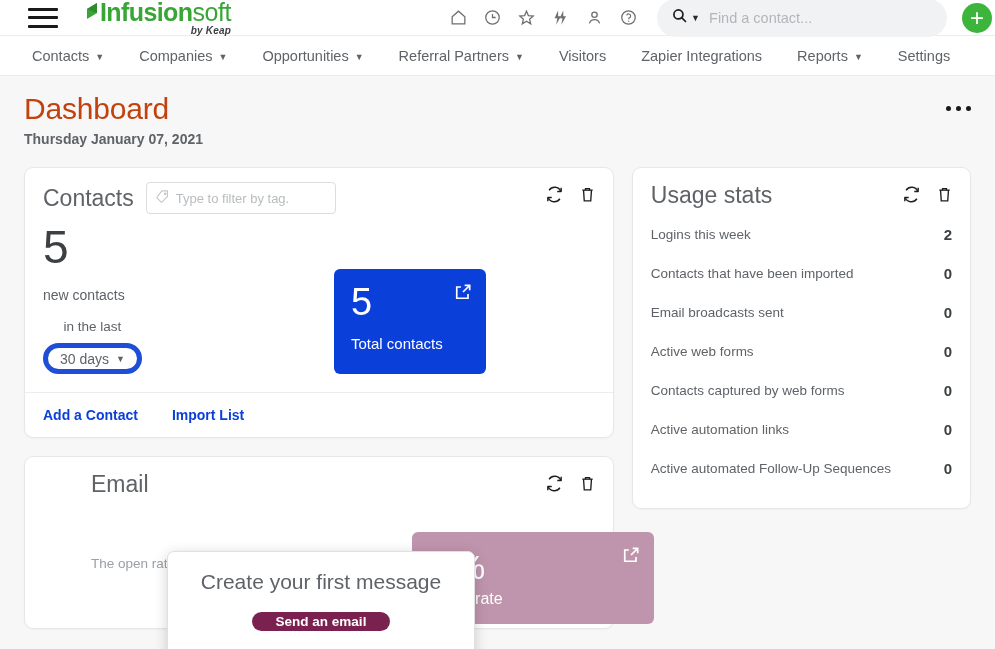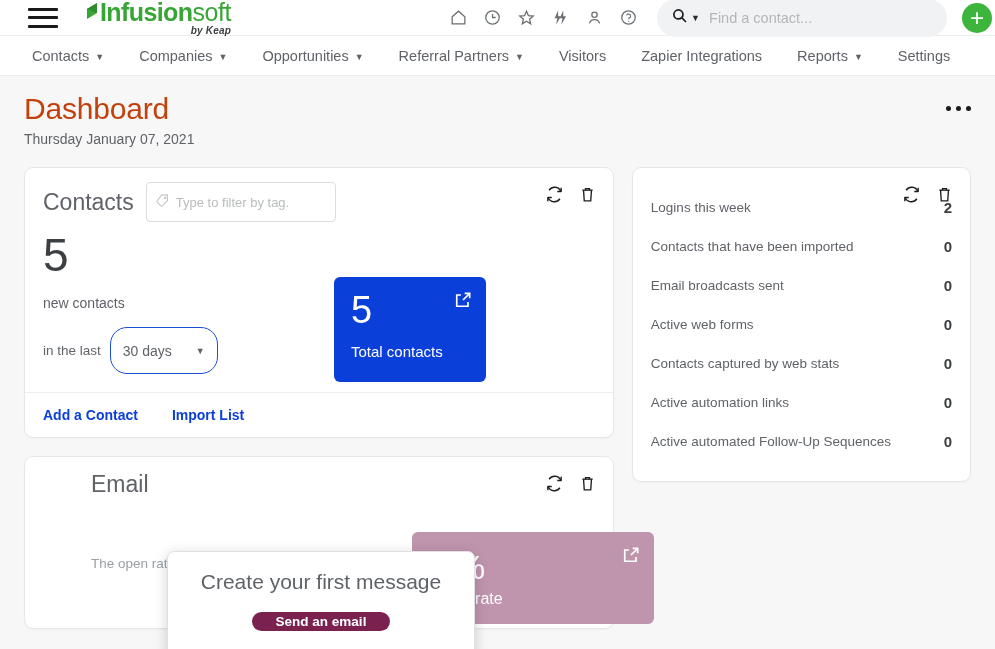--- a/index.html
+++ b/index.html
@@ -61,21 +61,21 @@
   }
   .navitem {
     display: flex; align-items: center; font-size: 14.5px; color: #5f6368;
     margin-right: 35px; cursor: pointer; white-space: nowrap;
   }
   .navitem .chev { margin-left: 6px; font-size: 9px; position: relative; top: 1px; }
 
   
   .pagehead { padding: 16px 24px 0 24px; position: relative; }
   .pagetitle { font-size: 30px; font-weight: 400; color: #c2410c; letter-spacing: -0.2px; }
-  .pagedate { font-size: 14px; font-weight: normal; color: #5f6368; margin-top: 5px; }
+  .pagedate { font-size: 14px; font-weight: bold; color: #5f6368; margin-top: 5px; }
   .kebab {
     position: absolute; right: 24px; top: 30px; display: flex; gap: 5px; cursor: pointer;
   }
   .kebab i { width: 5px; height: 5px; background: #1a1a1a; border-radius: 50%; display: block; }
 
   
   .content { display: flex; padding: 20px 24px 0 24px; gap: 18px; }
   .col-left { width: 600px; }
   .col-right { width: 345px; }
 
@@ -84,37 +84,37 @@
     box-shadow: 0 1px 2px rgba(0,0,0,0.03);
   }
   .card-head {
     display: flex; align-items: center; padding: 14px 18px 0 18px; position: relative;
   }
   .card-title { font-size: 23px; font-weight: 400; color: #5f6368; }
   .card-actions { position: absolute; right: 16px; top: 17px; display: flex; gap: 14px; }
   .card-actions span { cursor: pointer; display: flex; }
 
   .tagfilter {
-    margin-left: 12px; width: 190px; height: 40px; border: 1px solid #dadce0;
+    margin-left: 12px; width: 190px; height: 32px; border: 1px solid #dadce0;
     border-radius: 4px; display: flex; align-items: center; padding: 0 8px; cursor: text;
   }
   .tagfilter input {
     border: none; outline: none; background: transparent; flex: 1; margin-left: 6px;
     font-family: "Liberation Sans", sans-serif; font-size: 13px; color: #3c4043;
   }
   .tagfilter input::placeholder { color: #b9bcbe; }
 
   .contacts-body { display: flex; padding: 10px 18px 18px 18px; position: relative; min-height: 130px; }
   .bignum { font-size: 46px; font-weight: 300; color: #3c4043; line-height: 1; }
   .sublabel { font-size: 14px; color: #5f6368; margin-top: 17px; }
-  .lastrow { display: flex; align-items: center; margin-top: 16px; gap: 9px; }
+  .lastrow { display: flex; align-items: center; margin-top: 16px; gap: 9px; flex-direction: column; }
   .lastrow .lbl { font-size: 13.5px; color: #5f6368; }
   .selectpill {
-    border: 1px solid #1d4ed8; border-radius: 17px; height: 47px; padding: 0 12px;
-    display: flex; align-items: center; font-size: 14px; color: #5f6368; cursor: pointer; gap: 24px;
+    border: 5px solid #1d4ed8; border-radius: 17px; height: 31px; padding: 0 12px;
+    display: flex; align-items: center; font-size: 14px; color: #5f6368; cursor: pointer; gap: 7px;
   }
   .selectpill .chev { font-size: 9px; }
 
   .tile {
     position: absolute; width: 152px; height: 105px; border-radius: 6px;
     padding: 14px 0 0 17px; color: #fff; cursor: pointer;
   }
   .tile.blue { background: #0b3fd9; left: 309px; top: 55px; }
   .tile-num { font-size: 38px; font-weight: 300; line-height: 1; }
   .tile-lbl { font-size: 15px; margin-top: 14px; }
@@ -373,20 +373,21 @@
           <div class="tile-num">2%</div>
           <div class="tile-lbl">Click rate</div>
         </div>
       </div>
     </div>
   </div>
 
   <div class="col-right">
     <div class="card">
       <div class="card-head">
+        <div class="card-title">Usage stats</div>
         <div class="card-actions">
           <span>
             <svg width="19" height="19" viewBox="0 0 24 24" fill="none" stroke="#1e1e1e" stroke-width="1.8">
               <path d="M20 8 A8.5 8.5 0 0 0 5.2 6.6"></path>
                 <path d="M4 16 A8.5 8.5 0 0 0 18.8 17.4"></path>
               <path d="M20.4 3.4 V8.3 H15.5" stroke-linejoin="round"></path>
                 <path d="M3.6 20.6 V15.7 H8.5" stroke-linejoin="round"></path>
             </svg>
           </span>
           <span>
@@ -409,21 +410,21 @@
         </div>
         <div class="stat-row">
           <span>Email broadcasts sent</span>
           <span class="stat-val">0</span>
         </div>
         <div class="stat-row">
           <span>Active web forms</span>
           <span class="stat-val">0</span>
         </div>
         <div class="stat-row">
-          <span>Contacts captured by web stats</span>
+          <span>Contacts captured by web forms</span>
           <span class="stat-val">0</span>
         </div>
         <div class="stat-row">
           <span>Active automation links</span>
           <span class="stat-val">0</span>
         </div>
         <div class="stat-row">
           <span>Active automated Follow-Up Sequences</span>
           <span class="stat-val">0</span>
         </div>

